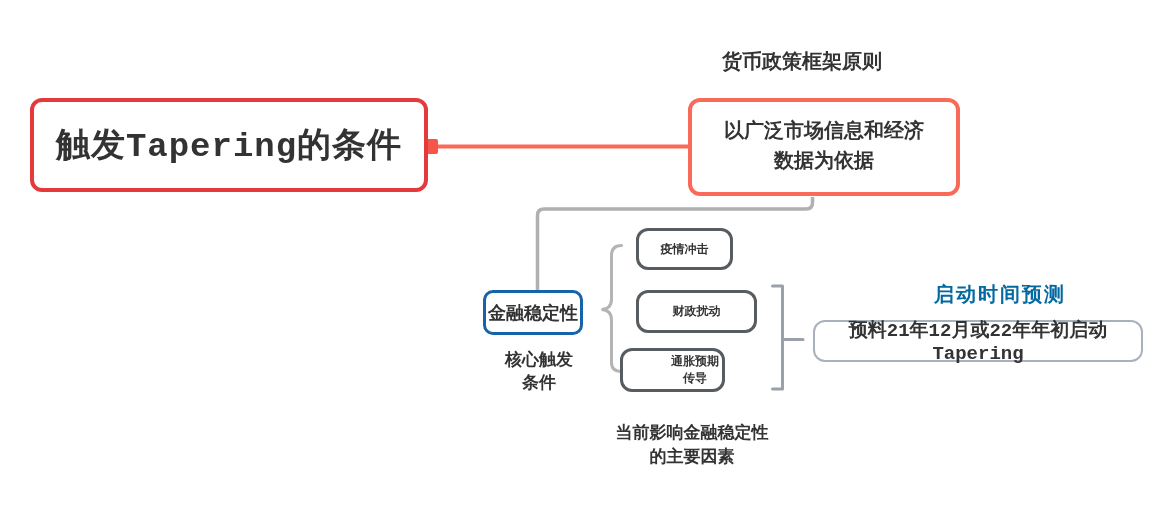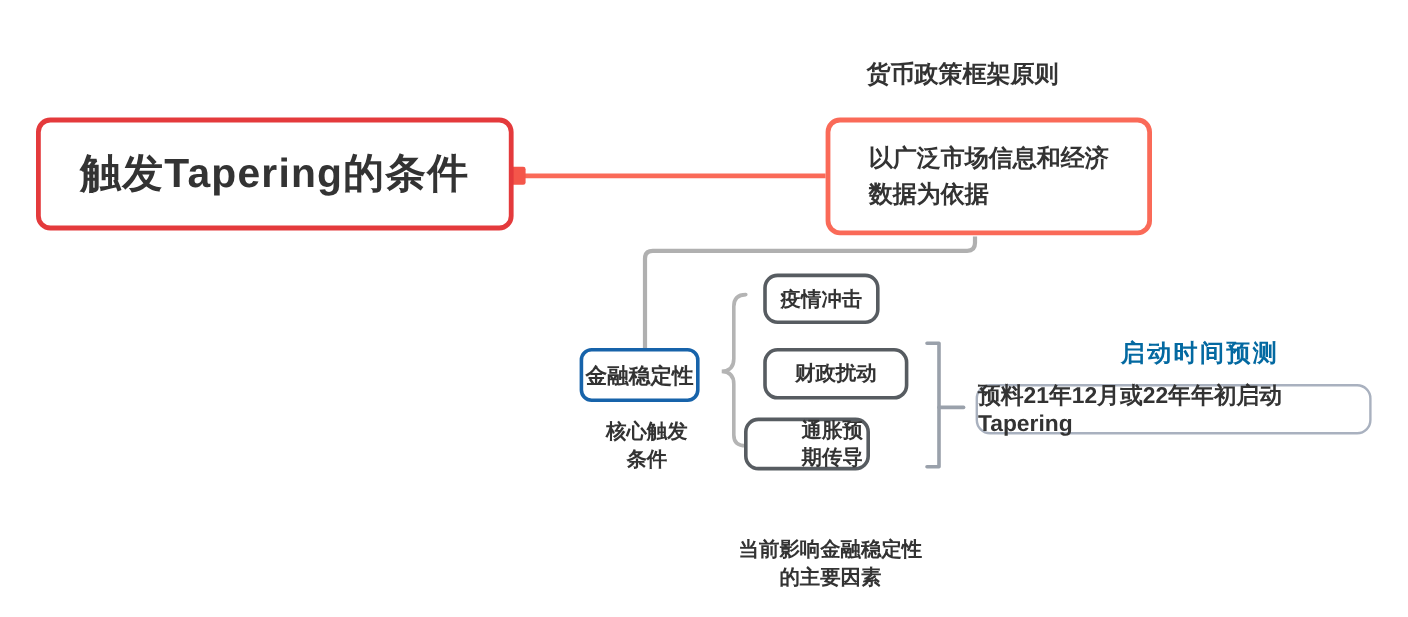--- a/index.html
+++ b/index.html
@@ -10,61 +10,62 @@
     overflow:hidden;
     font-family:"Liberation Sans","DejaVu Sans",sans-serif;
     color:#333333;
   }
   .wires{position:absolute;left:0;top:0;width:1173px;height:514px;}
   .node{
     position:absolute;
     box-sizing:border-box;
     background:#ffffff;
     display:flex;align-items:center;justify-content:center;
-    text-align:left;
+    text-align:center;
     font-weight:700;
     color:#333333;
+    font-family:Liberation Mono, monospace;
   }
   .root-node{
     left:30px;top:98px;width:398px;height:94px;
     border:4px solid #e43a3c;border-radius:12px;
     font-size:34px;letter-spacing:1px;
   }
   .principle-node{
     left:688px;top:98px;width:272px;height:98px;
     border:4px solid #fa6a58;border-radius:12px;
     font-size:20px;line-height:1.5;
   }
   .principle-node .inner{width:200px;}
   .stability-node{
     left:483px;top:290px;width:100px;height:45px;
     border:3.5px solid #1763aa;border-radius:10px;
     font-size:18px;
   }
   .factor-node{
     border:3px solid #575c61;border-radius:12px;
-    font-size:17px;
+    font-size:12px;
   }
   .factor-0{left:636px;top:228px;width:97px;height:42px;}
   .factor-1{left:636px;top:290px;width:121px;height:43px;}
   .factor-2{left:620px;top:348px;width:105px;height:44px;padding-left:45px;}
   .prediction-node{
     left:813px;top:320px;width:330px;height:42px;
     border:2.5px solid #a9b1bf;border-radius:12px;
     font-size:19px;
   }
   .floating{
     position:absolute;
     font-weight:700;
     text-align:center;
     color:#333333;
   }
   .principle-heading{left:677px;top:48px;width:250px;font-size:20px;}
   .stability-caption{left:481px;top:349px;width:116px;font-size:17px;line-height:1.35;}
-  .factors-caption{left:607px;top:421px;width:170px;font-size:17px;line-height:1.4;margin-top:25px;}
+  .factors-caption{left:607px;top:421px;width:170px;font-size:17px;line-height:1.4;}
   .prediction-heading{left:900px;top:281px;width:200px;font-size:20px;letter-spacing:2px;color:#0369a1;}
 </style>
 </head>
 <body>
 
 <div class="canvas">
 
   <svg class="wires" viewBox="0 0 1173 514">
 
     <path d="M 428 146.5 L 688 146.5" stroke="#fa6a58" stroke-width="4" fill="none"></path>

